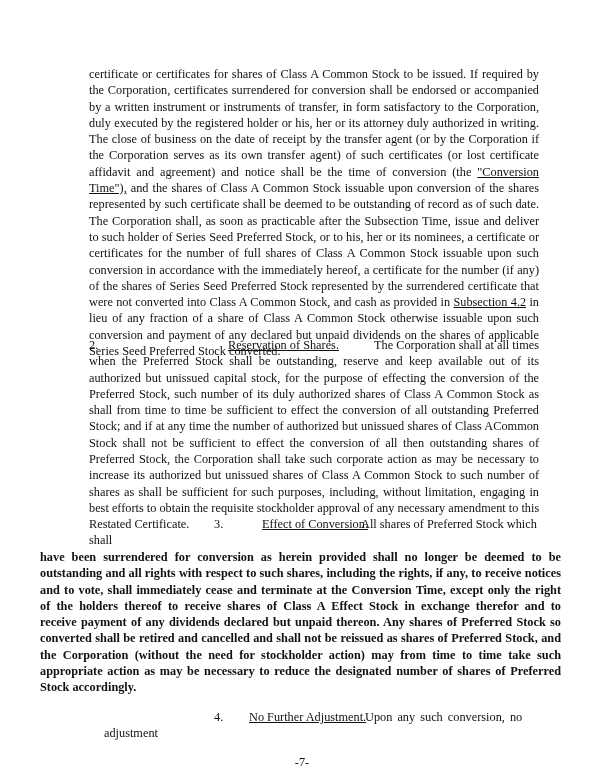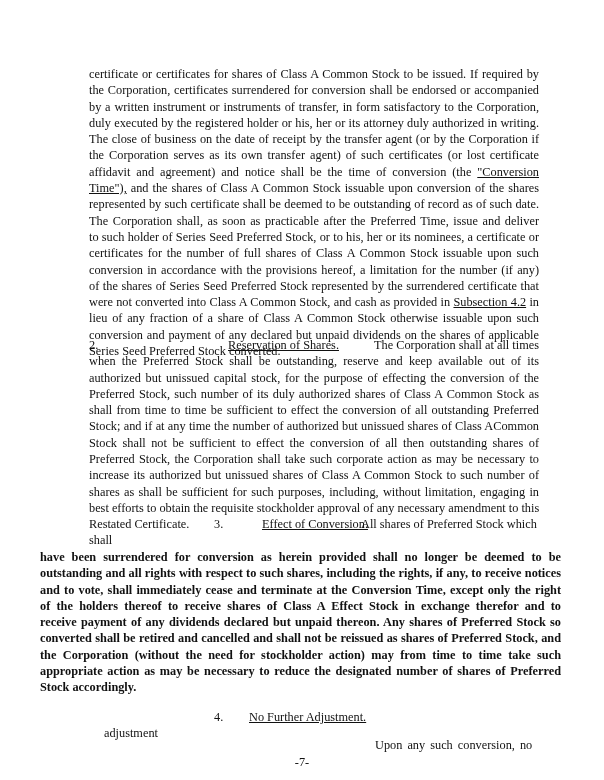--- a/index.html
+++ b/index.html
@@ -21,24 +21,24 @@
 <div id="p1" class="blk">
   <span class="ln">certificate or certificates for shares of Class A Common Stock to be issued.  If required by</span>
   <span class="ln">the Corporation, certificates surrendered for conversion shall be endorsed or accompanied</span>
   <span class="ln">by a written instrument or instruments of transfer, in form satisfactory to the Corporation,</span>
   <span class="ln">duly executed by the registered holder or his, her or its attorney duly authorized in writing.</span>
   <span class="ln">The close of business on the date of receipt by the transfer agent (or by the Corporation if</span>
   <span class="ln">the Corporation serves as its own transfer agent) of such certificates (or lost certificate</span>
   <span class="ln"><span>affidavit and agreement) and notice shall be the time of conversion (the</span> <span class="u">"Conversion</span></span>
   <span class="ln"><span class="u">Time"),</span><span> and the shares of Class A Common Stock issuable upon conversion of the shares</span></span>
   <span class="ln">represented by such certificate shall be deemed to be outstanding of record as of such date.</span>
-  <span class="ln">The Corporation shall, as soon as practicable after the Preferred Time, issue and deliver</span>
+  <span class="ln">The Corporation shall, as soon as practicable after the Subsection Time, issue and deliver</span>
   <span class="ln">to such holder of Series Seed Preferred Stock, or to his, her or its nominees, a certificate or</span>
   <span class="ln">certificates for the number of full shares of Class A Common Stock issuable upon such</span>
-  <span class="ln">conversion in accordance with the provisions hereof, a limitation for the number (if any)</span>
+  <span class="ln">conversion in accordance with the immediately hereof, a certificate for the number (if any)</span>
   <span class="ln">of the shares of Series Seed Preferred Stock represented by the surrendered certificate that</span>
   <span class="ln"><span>were not converted into Class A Common Stock, and cash as provided in</span> <span class="u">Subsection 4.2</span> <span>in</span></span>
   <span class="ln">lieu of any fraction of a share of Class A Common Stock otherwise issuable upon such</span>
   <span class="ln">conversion and payment of any declared but unpaid dividends on the shares of applicable</span>
   <span class="ln last">Series Seed Preferred Stock converted.</span>
 </div>
 
 <div id="p2" class="blk">
   <span class="ln" style="text-align-last:auto;">
     <span style="display:inline-block;width:139px;">2.</span><span class="u">Reservation of Shares.</span><span style="float:right;">The Corporation shall at all times</span>
@@ -68,16 +68,16 @@
   <span class="ln">of the holders thereof to receive shares of Class A Effect Stock in exchange therefor and to</span>
   <span class="ln">receive payment of any dividends declared but unpaid thereon. Any shares of Preferred Stock so</span>
   <span class="ln">converted shall be retired and cancelled and shall not be reissued as shares of Preferred Stock, and</span>
   <span class="ln">the Corporation (without the need for stockholder action) may from time to time take such</span>
   <span class="ln">appropriate action as may be necessary to reduce the designated number of shares of Preferred</span>
   <span class="ln last">Stock accordingly.</span>
 </div>
 
 <span class="abs" style="left:214px; top:709px;">4.</span>
 <span class="abs u" style="left:249px; top:709px;">No Further Adjustment.</span>
-<span class="abs" style="left:375px; top:709px; word-spacing:2px;margin-top:28px;">Upon any such conversion, no</span>
+<span class="abs" style="left:365px; top:709px; word-spacing:2px;">Upon any such conversion, no</span>
 <span class="abs" style="left:104px; top:725px;text-align:center;">adjustment</span>
 
 <div class="pg">-7-</div>
 
 </body></html>

